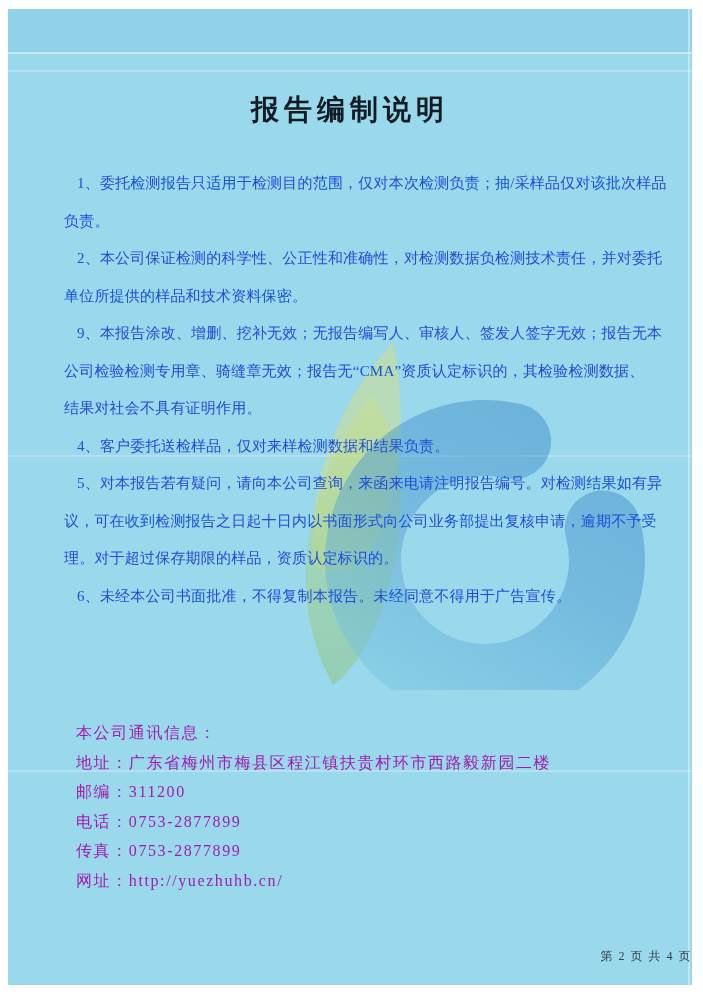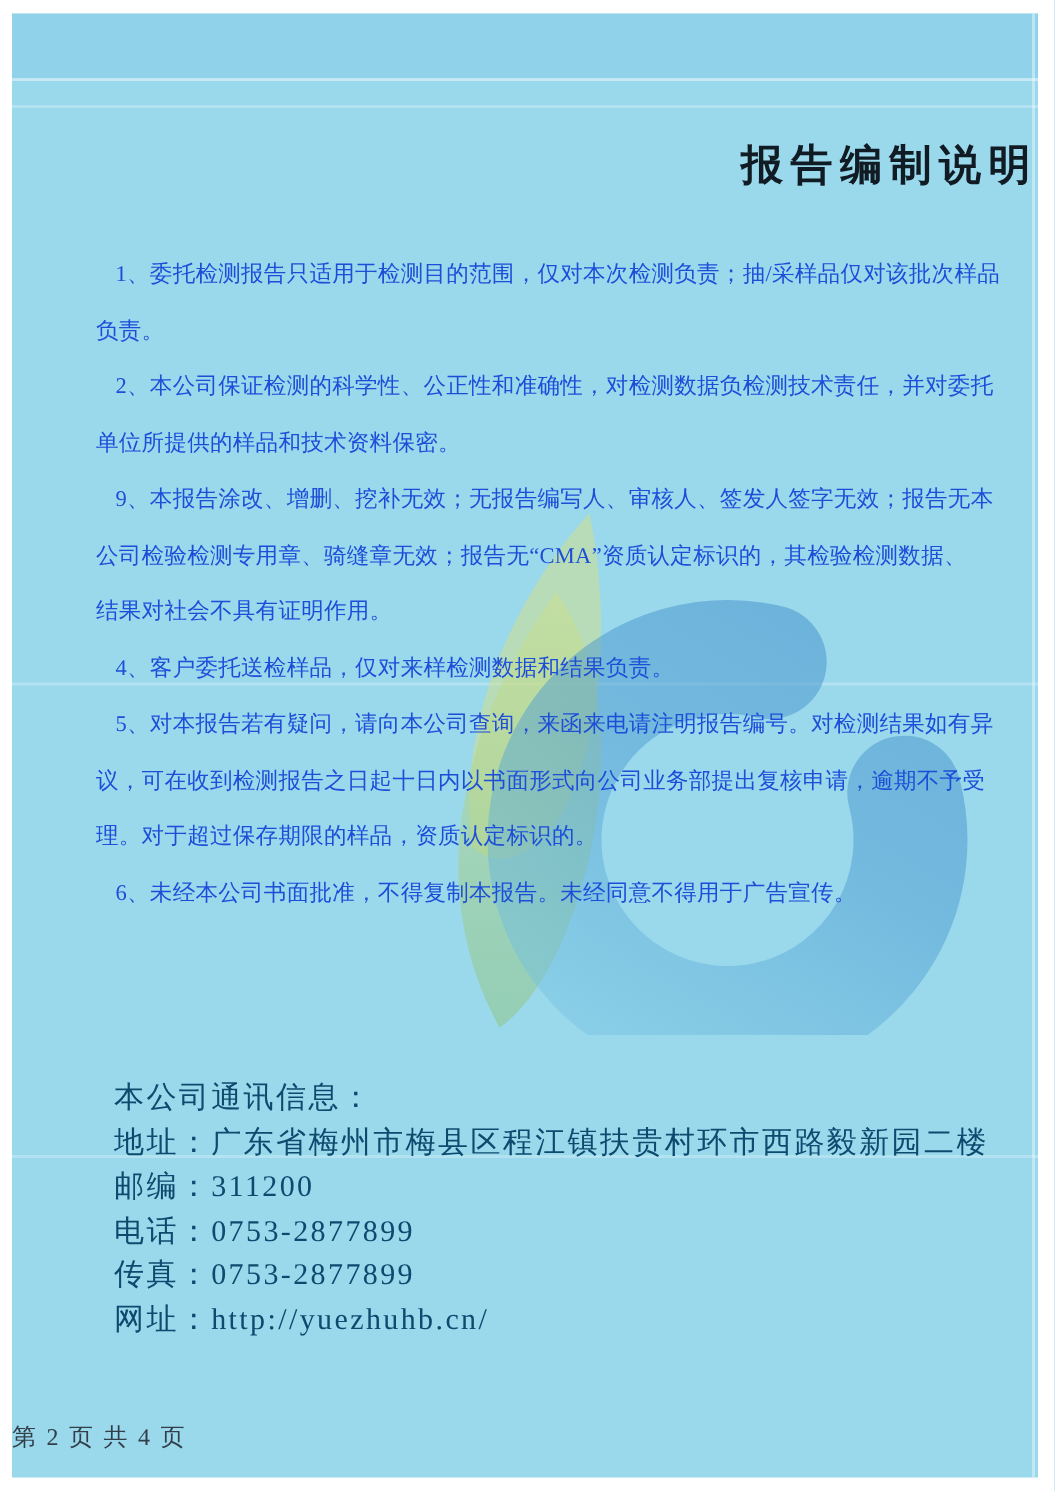--- a/index.html
+++ b/index.html
@@ -23,39 +23,39 @@
   .hline.faint{height:2px;background:rgba(255,255,255,0.25);}
   .vline{
     position:absolute;top:0;right:2px;width:2px;height:100%;
     background:rgba(255,255,255,0.4);
   }
   .logo{
     position:absolute;left:267px;top:331px;width:385px;height:350px;
   }
   .title{
     position:absolute;left:0;top:82px;width:100%;margin:0;
-    text-align:right;font-size:28px;font-weight:bold;
+    text-align:center;font-size:28px;font-weight:bold;
     letter-spacing:5px;color:#101b24;
   }
   .notes{
     position:absolute;left:56px;top:156px;width:610px;
     font-size:15px;line-height:37.5px;color:#1d4ed8;
     letter-spacing:0.2px;
   }
   .notes .line{white-space:nowrap;}
   .notes .line.first{padding-left:13px;}
   .contact{
     position:absolute;left:68px;top:709px;width:600px;
-    font-size:20px;line-height:29.5px;color:#0c4a6e;
+    font-size:16px;line-height:29.5px;color:#a21caf;
     letter-spacing:1.6px;
   }
   .contact .cline{white-space:nowrap;}
   .footer{
     position:absolute;left:0;top:939px;width:100%;
-    text-align:left;font-size:16px;letter-spacing:1.5px;color:#323f49;
+    text-align:right;font-size:12px;letter-spacing:1.5px;color:#323f49;
   }
 </style>
 </head>
 <body>
 
 <div class="paper">
 
   <div class="band-top"></div>
   <div class="hline" style="top:43px"></div>
   <div class="hline faint" style="top:61px"></div>

